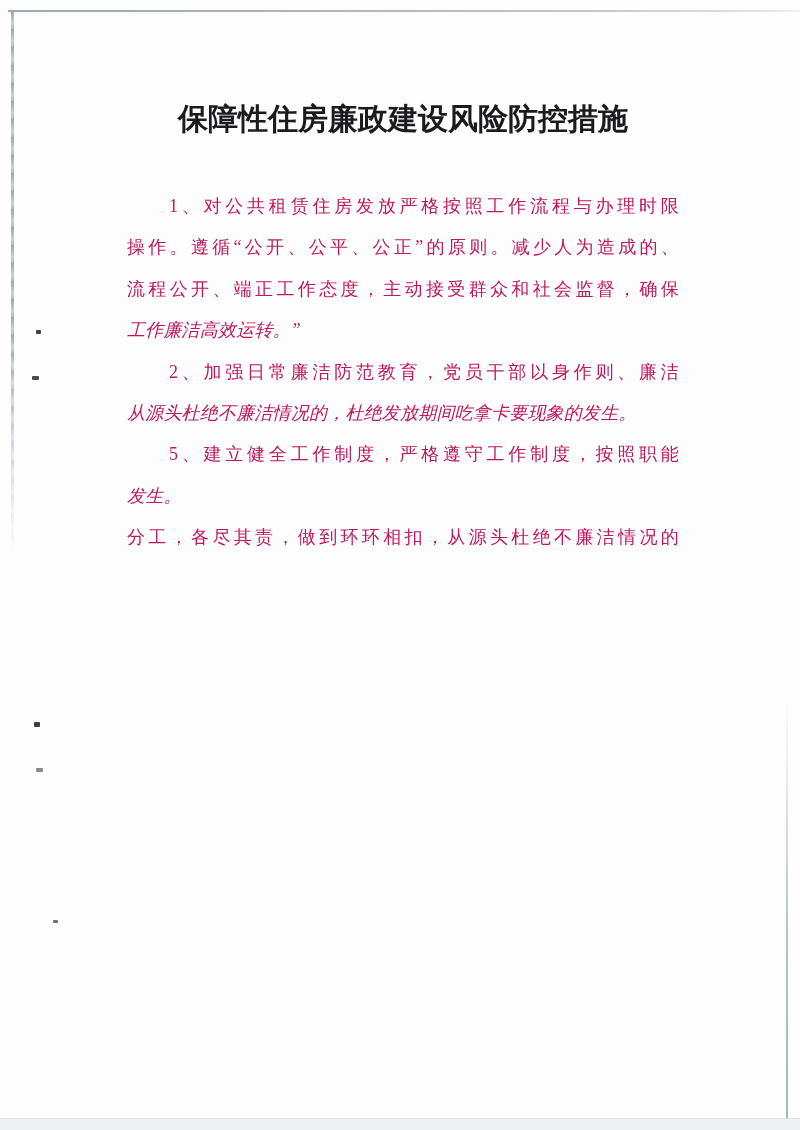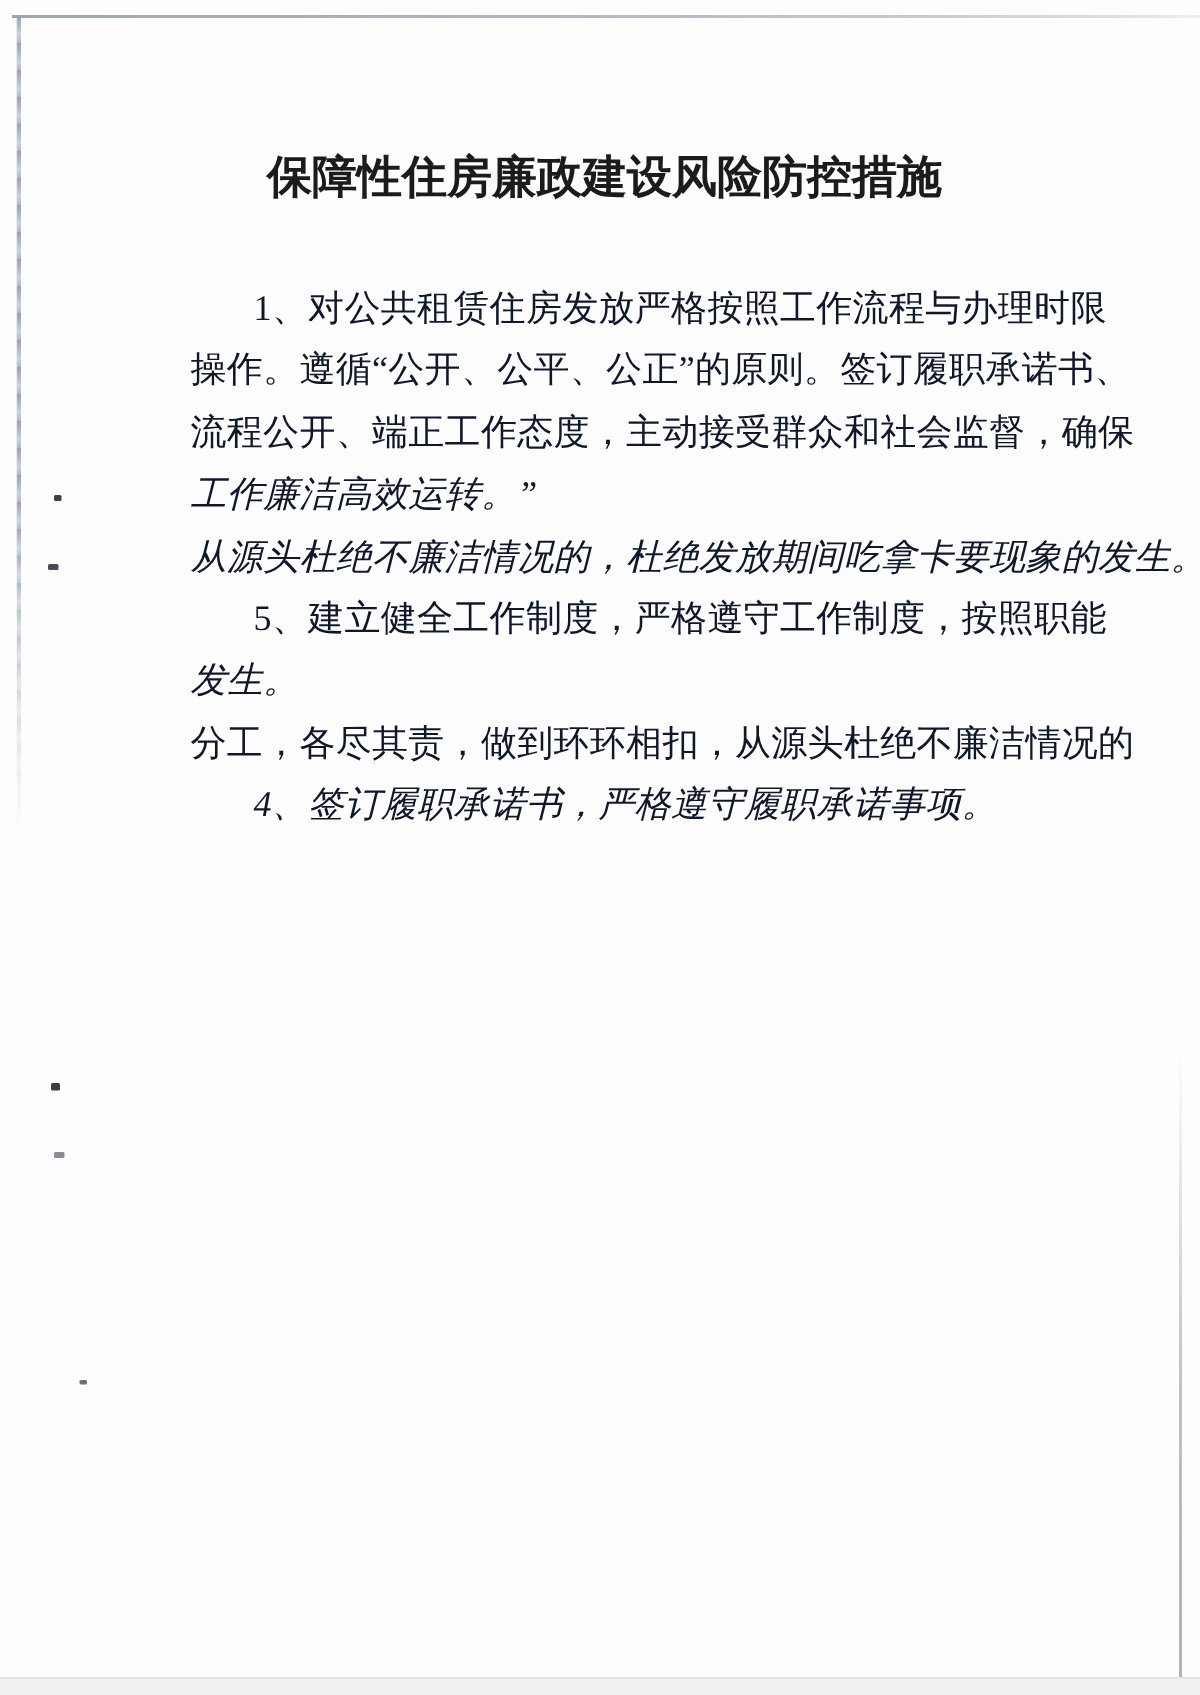--- a/index.html
+++ b/index.html
@@ -59,23 +59,23 @@
     font-family: "Liberation Sans", "DejaVu Sans", sans-serif;
     font-weight: 700;
     font-size: 30px;
     line-height: 36px;
     color: #1b1b1d;
     letter-spacing: 0px;
     white-space: nowrap;
   }
   .paragraphs { margin-top: 49px; }
   .line {
-    font-size: 24px;
+    font-size: 18px;
     line-height: 41.4px;
-    color: #0f172a;
+    color: #be185d;
     letter-spacing: 0.2px;
     white-space: nowrap;
     text-align: justify;
     text-align-last: justify;
   }
   .line.first { text-indent: 42px; }
   .line.last  { text-align-last: left; font-style: italic; }
 </style>
 </head>
 <body>
@@ -93,31 +93,29 @@
       <div class="speck" style="left: 34px; top: 722px; width: 6px; height: 5px; background: rgb(60, 60, 70);"></div>
       <div class="speck" style="left: 36px; top: 768px; width: 7px; height: 4px; background: rgb(139, 139, 150);"></div>
       <div class="speck" style="left: 53px; top: 920px; width: 5px; height: 3px; background: rgb(111, 111, 122);"></div>
     </div>
 
   <div class="doc">
     <h1 class="doc-title">保障性住房廉政建设风险防控措施</h1>
     <div id="paragraphs" class="paragraphs">
         <div>
           <div class="line first">1、对公共租赁住房发放严格按照工作流程与办理时限</div>
-          <div class="line">操作。遵循“公开、公平、公正”的原则。签订履职承诺书、</div>
+          <div class="line">操作。遵循“公开、公平、公正”的原则。减少人为造成的、</div>
           <div class="line">流程公开、端正工作态度，主动接受群众和社会监督，确保</div>
           <div class="line last">工作廉洁高效运转。”</div>
         </div>
         <div>
+          <div class="line first">2、加强日常廉洁防范教育，党员干部以身作则、廉洁</div>
           <div class="line last">从源头杜绝不廉洁情况的，杜绝发放期间吃拿卡要现象的发生。</div>
         </div>
         <div>
           <div class="line first">5、建立健全工作制度，严格遵守工作制度，按照职能</div>
           <div class="line last">发生。</div>
           <div class="line">分工，各尽其责，做到环环相扣，从源头杜绝不廉洁情况的</div>
         </div>
-        <div>
-          <div class="line first last">4、签订履职承诺书，严格遵守履职承诺事项。</div>
-        </div>
       </div>
   </div>
 
 </div>
 
 </body></html>

